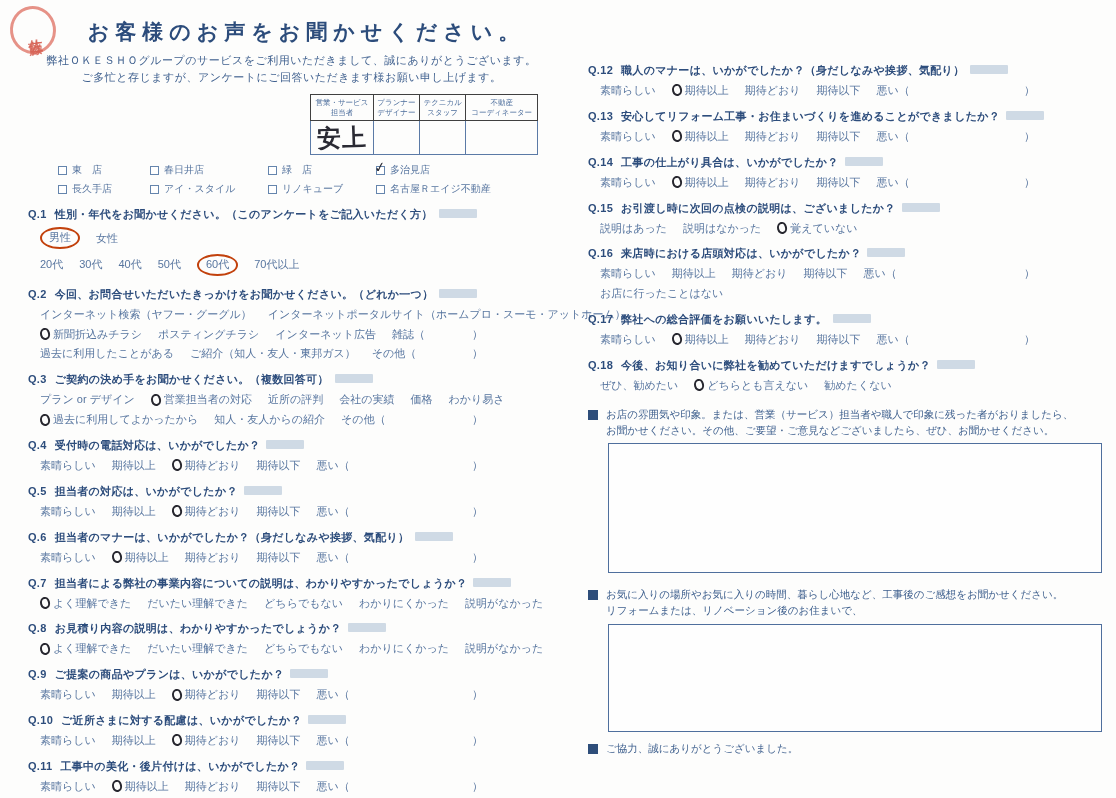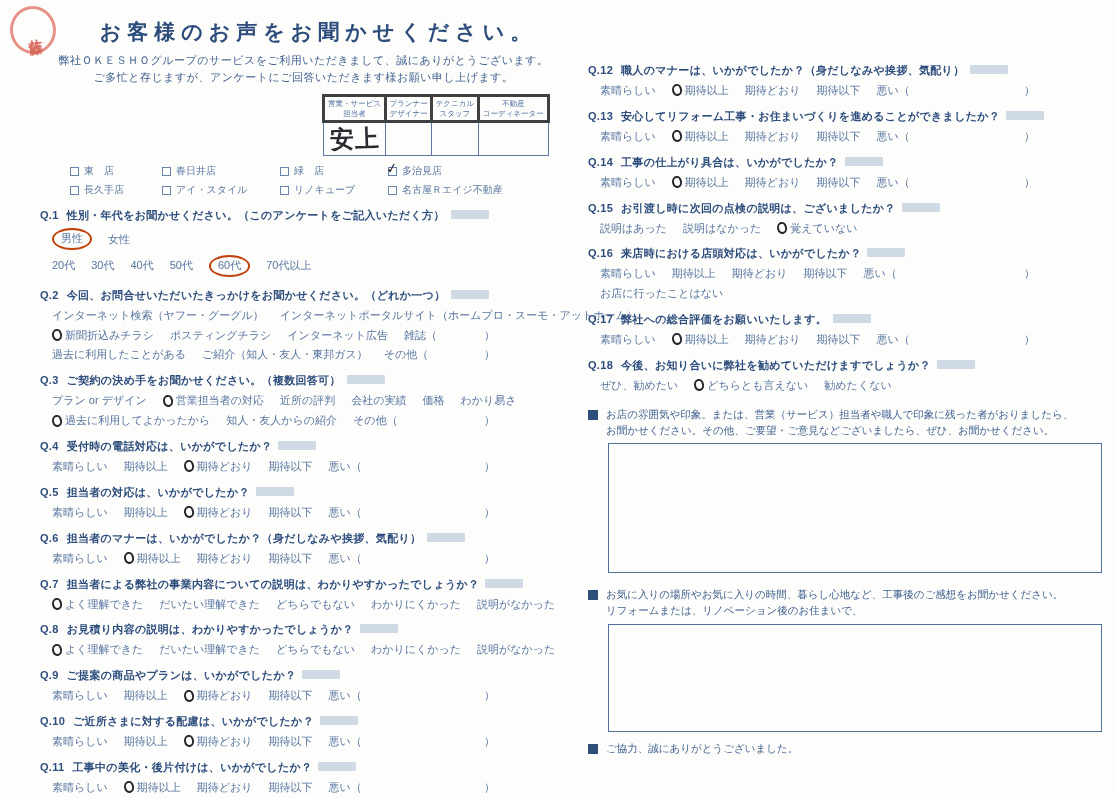--- a/index.html
+++ b/index.html
@@ -6,30 +6,30 @@
   body { width:1116px; height:798px; background:#f4f4f2; font-family:"Liberation Sans","DejaVu Sans",sans-serif; }
   .page { position:relative; width:1116px; height:798px; background:#fdfdfc; overflow:hidden; }
 
   
   .stamp { position:absolute; left:10px; top:6px; width:46px; height:48px;
     border:3px solid rgba(222,110,96,.75); border-radius:50%;
     color:rgba(214,96,84,.85); display:flex; align-items:center; justify-content:center;
     transform:rotate(-8deg); font-size:14px; line-height:1.1; text-align:center;
     writing-mode:vertical-rl; font-weight:bold; letter-spacing:2px; }
 
-  .left-col  { position:absolute; left:40px;  top:10px; width:527px; }
+  .left-col  { position:absolute; left:28px;  top:10px; width:527px; }
   .right-col { position:absolute; left:588px; top:52px; width:519px; }
 
   .main-title { text-align:center; font-size:21px; font-weight:bold; color:#2c4c7b;
     letter-spacing:6px; padding:8px 0 6px 30px; }
   .intro { text-align:center; font-size:11px; color:#40618f; line-height:1.55; letter-spacing:.5px; }
 
   
   .staff-table { margin:8px 0 0 282px; width:228px; border-collapse:collapse; }
-  .staff-table th { border:3px solid #404040; color:#4e6f9d; font-weight:normal;
+  .staff-table th { border:1px solid #404040; color:#4e6f9d; font-weight:normal;
     font-size:7.5px; line-height:1.25; padding:2px 1px; white-space:pre-line; text-align:center; height:26px;}
   .staff-table td { border:1px solid #5b7aa6; height:34px; text-align:center; }
   .handwriting { font-size:24px; color:#2a2a33; font-weight:bold; display:inline-block;
     transform:rotate(-2deg); letter-spacing:1px; }
 
   
   .stores { margin:8px 0 0 30px; display:grid; grid-template-columns:92px 118px 108px 170px;
     row-gap:5px; font-size:10px; color:#57759f; }
   .store { display:flex; align-items:center; gap:5px; position:relative; }
   .cbx { width:9px; height:9px; border:1.3px solid #6585ad; flex:0 0 auto; position:relative; background:#fff; }

